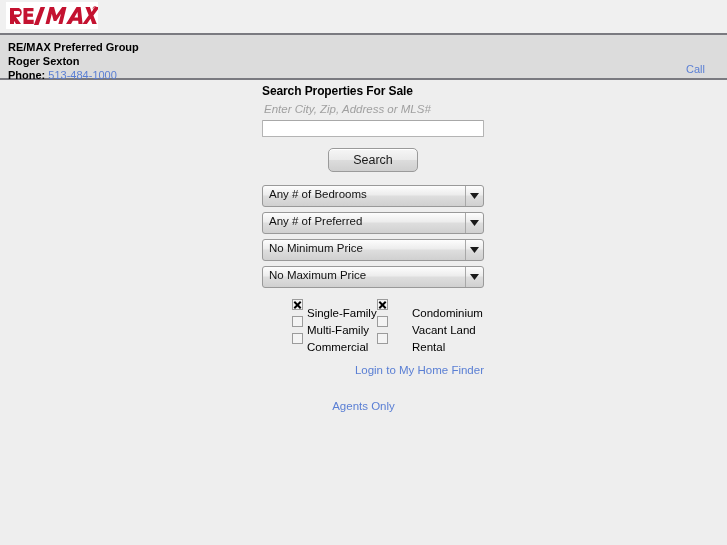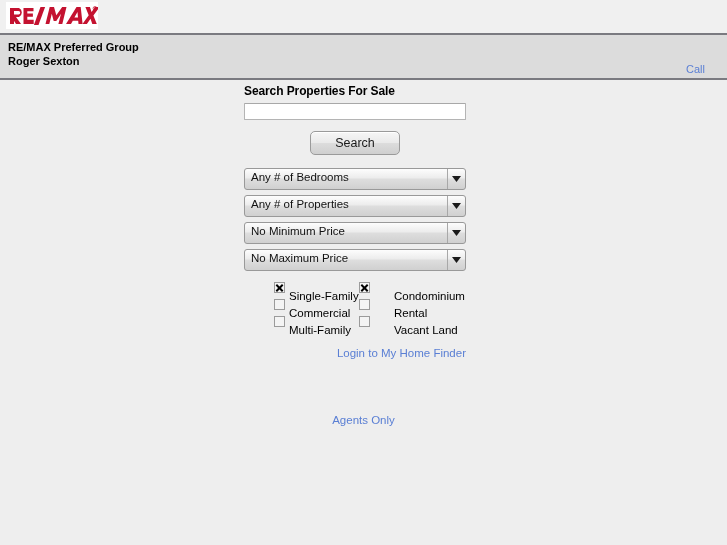--- a/index.html
+++ b/index.html
@@ -63,21 +63,21 @@
     color: #5a7fd4;
     text-decoration: none;
   }
 
   
   .main {
     position: relative;
   }
   .panel {
     position: absolute;
-    left: 244px;
+    left: 262px;
     top: 4px;
     width: 222px;
   }
   .panel-title {
     font-size: 12px;
     font-weight: bold;
     color: #000;
     margin: 0 0 5px 0;
     letter-spacing: -0.1px;
   }
@@ -211,21 +211,21 @@
   }
   .blue-link {
     font-size: 11.5px;
     color: #5a7fd4;
     text-decoration: none;
   }
   .agents-only-wrap {
     position: absolute;
     left: 0;
     right: 0;
-    top: 333px;
+    top: 319px;
     text-align: center;
   }
 </style>
 </head>
 <body>
 
 <div class="logo-bar">
   <div class="remax-logo">
     <svg width="92" height="27" viewBox="0 0 92 27" xmlns="http://www.w3.org/2000/svg">
       <rect x="0" y="0" width="92" height="27" fill="#ffffff"></rect>
@@ -246,48 +246,50 @@
         <circle cx="89" cy="6.4" r="1.9" fill="none" stroke="#c41230" stroke-width="0.7"></circle>
         <text x="89" y="7.5" font-size="2.6" text-anchor="middle" fill="#c41230" font-family="'Liberation Sans',sans-serif">R</text>
       </g>
     </svg>
   </div>
 </div>
 
 <div class="info-bar">
   <div class="info-line">RE/MAX Preferred Group</div>
   <div class="info-line">Roger Sexton</div>
+  <div class="info-line"><span>Phone:</span>&nbsp;<a class="phone-num" href="#">513-484-1000</a></div>
   <a class="call-link" href="#">Call</a>
 </div>
 
 <div class="main">
   <div class="panel">
 
     <div class="panel-title">Search Properties For Sale</div>
 
+    <div class="hint">Enter City, Zip, Address or MLS#</div>
 
     <input class="search-input" type="text" placeholder="" style="">
 
     <div class="search-btn-row">
       <button class="search-btn">Search</button>
     </div>
 
     <div class="selects">
 
       <div class="sel">
         <span class="sel-label">Any # of Bedrooms</span>
         <span class="sel-arrow">
           <svg width="9" height="6" viewBox="0 0 9 6">
               <polygon points="0,0 9,0 4.5,6" fill="#1a1a1a"></polygon>
             </svg>
         </span>
       </div>
 
       <div class="sel">
-        <span class="sel-label">Any # of Properties</span>
+        <span class="sel-label">Any # of Preferred</span>
         <span class="sel-arrow">
           <svg width="9" height="6" viewBox="0 0 9 6">
               <polygon points="0,0 9,0 4.5,6" fill="#1a1a1a"></polygon>
             </svg>
         </span>
       </div>
 
       <div class="sel">
         <span class="sel-label">No Minimum Price</span>
         <span class="sel-arrow">
@@ -317,36 +319,36 @@
         </label>
         <label class="check-cell col2">
           <span class="cb checked"></span>
           <span class="cb-label">Condominium</span>
         </label>
       </div>
 
       <div class="check-row">
         <label class="check-cell">
           <span class="cb"></span>
+          <span class="cb-label">Multi-Family</span>
+        </label>
+        <label class="check-cell col2">
+          <span class="cb"></span>
+          <span class="cb-label">Vacant Land</span>
+        </label>
+      </div>
+
+      <div class="check-row">
+        <label class="check-cell">
+          <span class="cb"></span>
           <span class="cb-label">Commercial</span>
         </label>
         <label class="check-cell col2">
           <span class="cb"></span>
           <span class="cb-label">Rental</span>
-        </label>
-      </div>
-
-      <div class="check-row">
-        <label class="check-cell">
-          <span class="cb"></span>
-          <span class="cb-label">Multi-Family</span>
-        </label>
-        <label class="check-cell col2">
-          <span class="cb"></span>
-          <span class="cb-label">Vacant Land</span>
         </label>
       </div>
 
     </div>
 
     <div class="link-center">
       <a class="blue-link" href="#">Login to My Home Finder</a>
     </div>
 
   </div>

